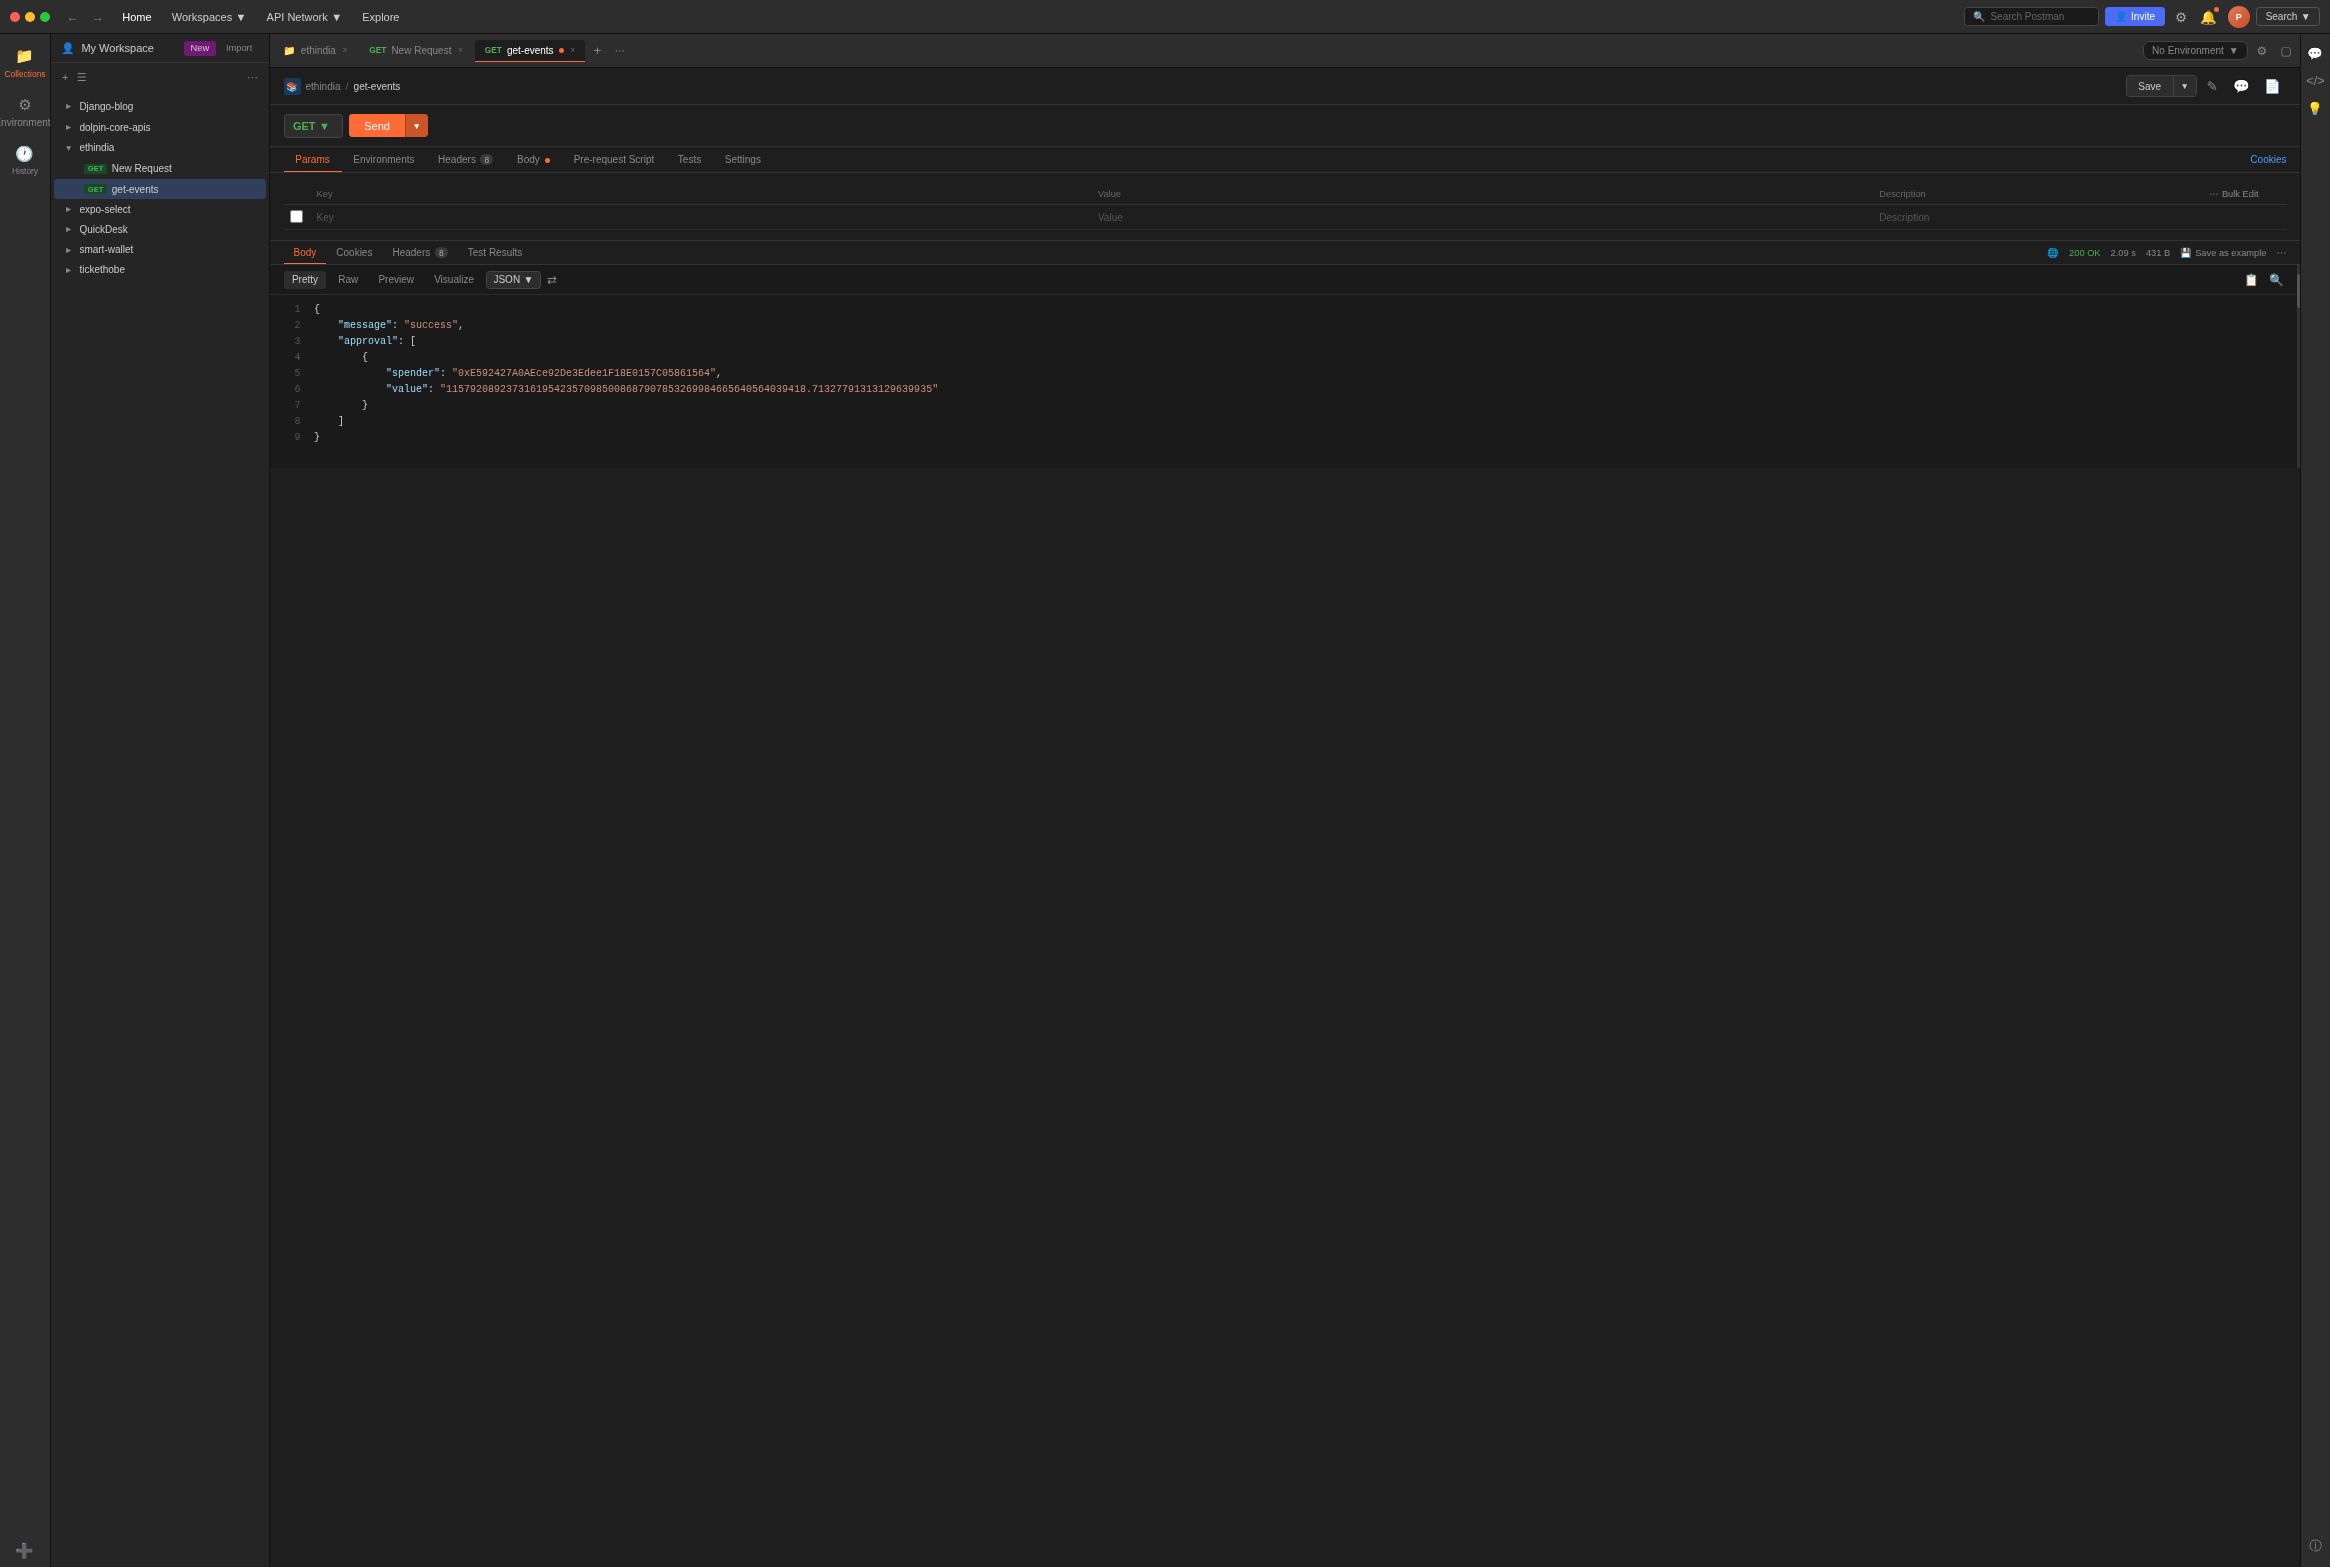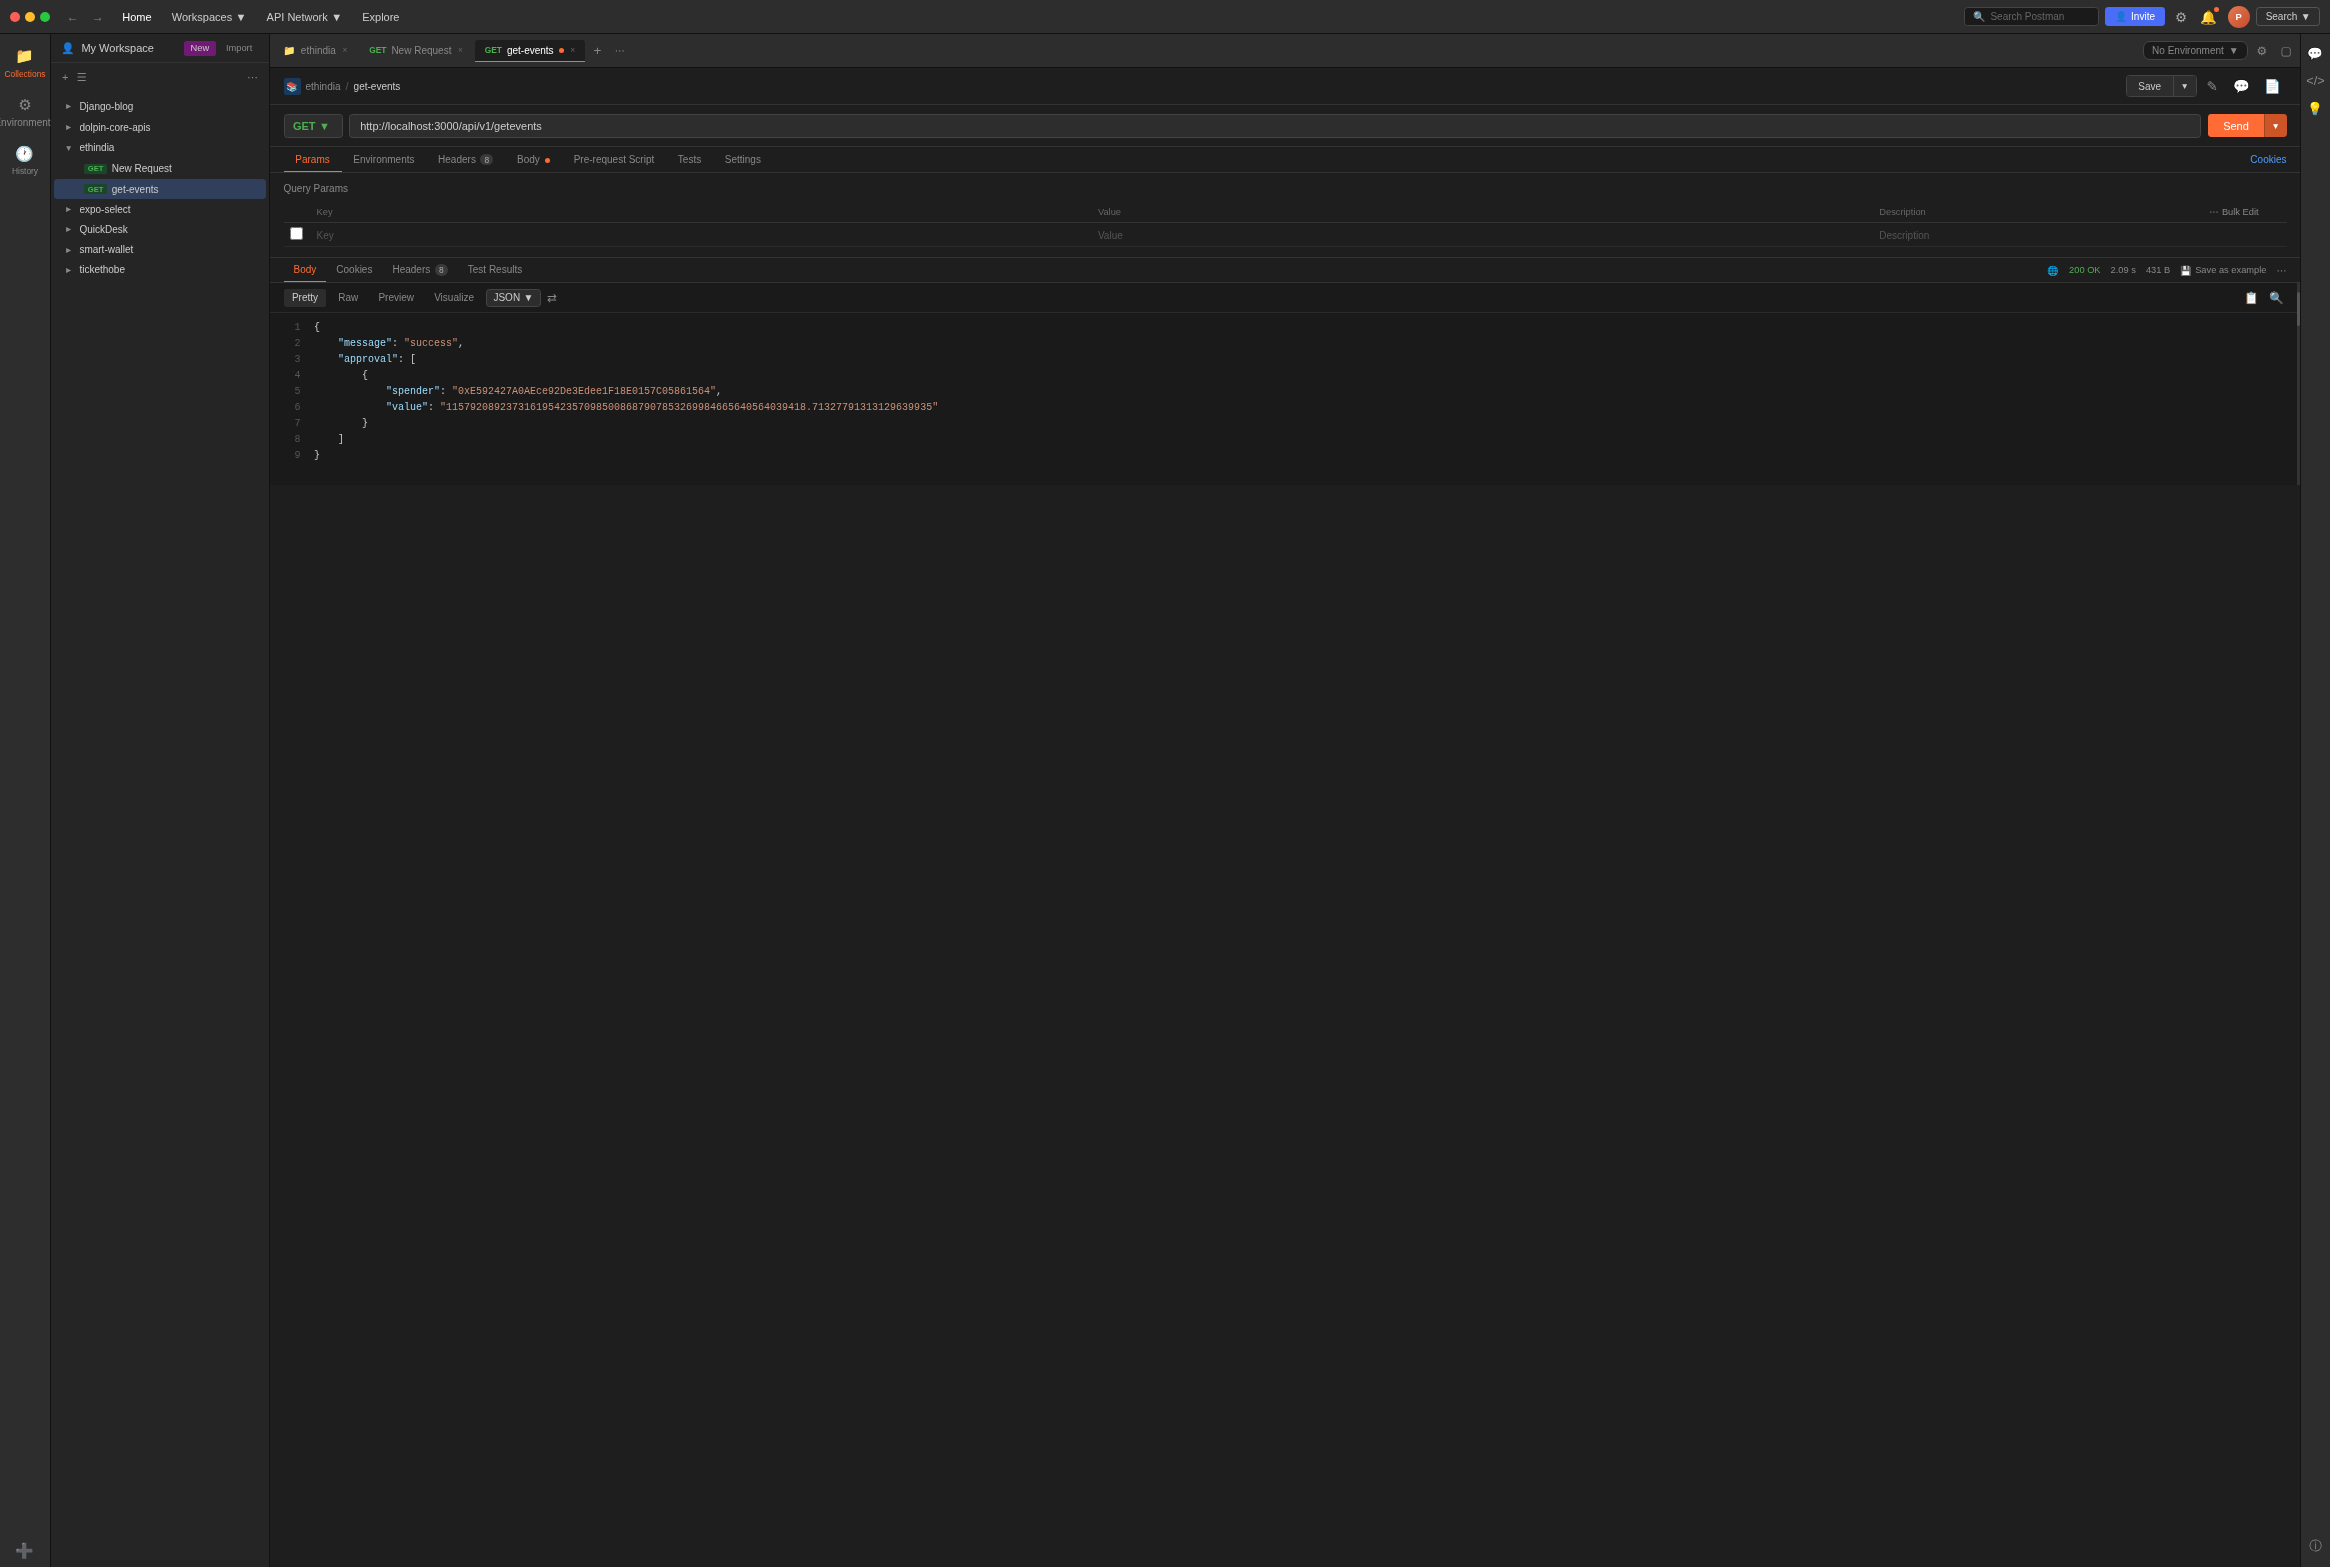--- a/index.html
+++ b/index.html
@@ -829,21 +829,20 @@
           <button class="action-icon-btn">💬</button>
           <button class="action-icon-btn">📄</button>
         </div>
       </div>
 
       <div class="url-bar">
         <div class="method-selector">
           <span>GET</span>
           <span>▼</span>
         </div>
-        <input class="url-input" value="http://localhost:3000/api/v1/getevents" placeholder="Enter request URL" style="">
         <div class="send-btn-group">
           <button class="send-btn">Send</button>
           <button class="send-btn-arrow">▼</button>
         </div>
       </div>
 
       <div class="request-tabs">
         <div class="req-tab active">
           <span>Params</span>
         </div>
@@ -864,21 +863,20 @@
         <div class="req-tab">
           <span>Tests</span>
         </div>
         <div class="req-tab">
           <span>Settings</span>
         </div>
         <span class="cookies-link" style="margin-left:auto;">Cookies</span>
       </div>
 
       <div class="params-section">
-        <div class="section-title">Query Params</div>
         <table class="params-table">
           <thead>
             <tr>
               <th class="checkbox-col"></th>
               <th>
                 <span>Key</span>
               </th>
               <th>
                 <span>Value</span>
               </th>

